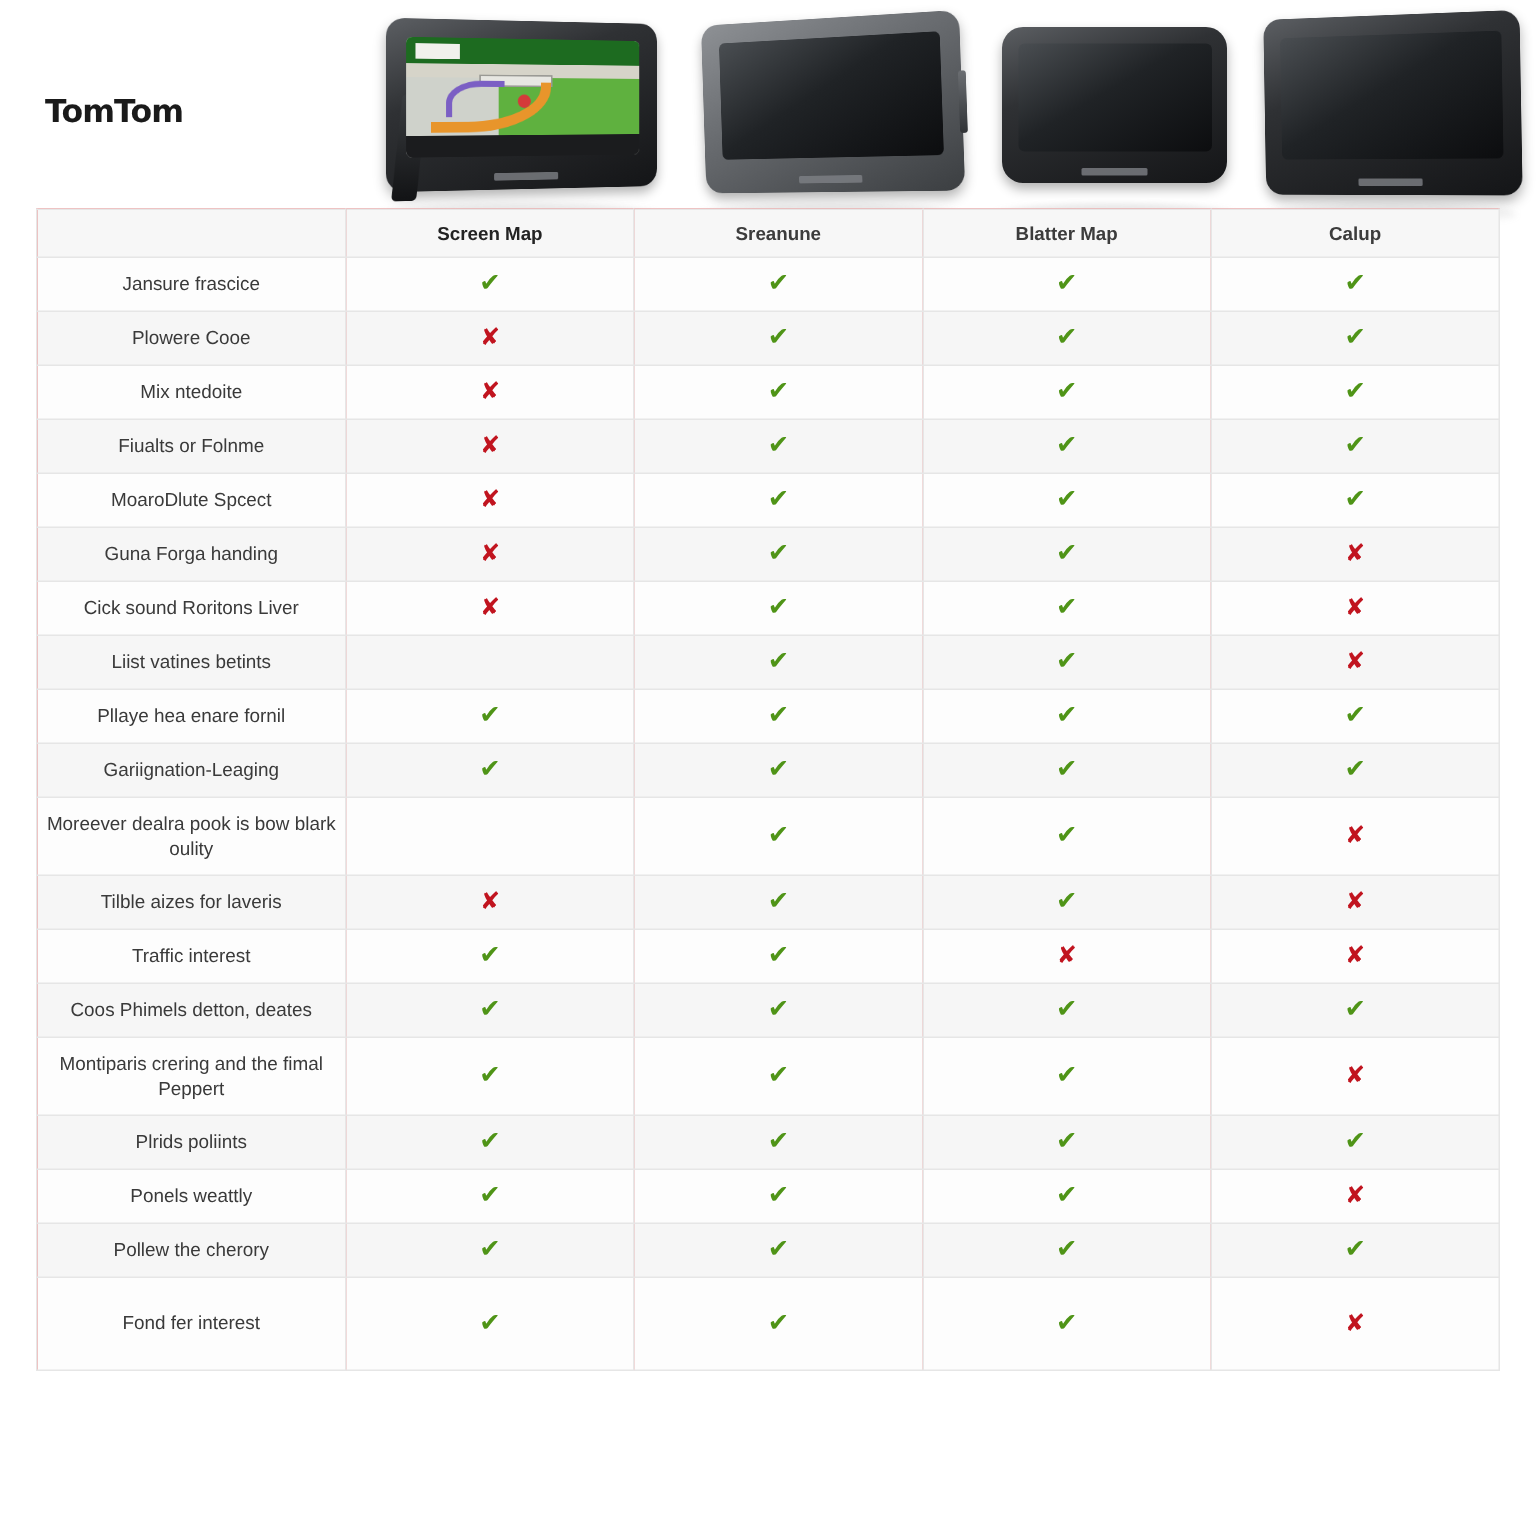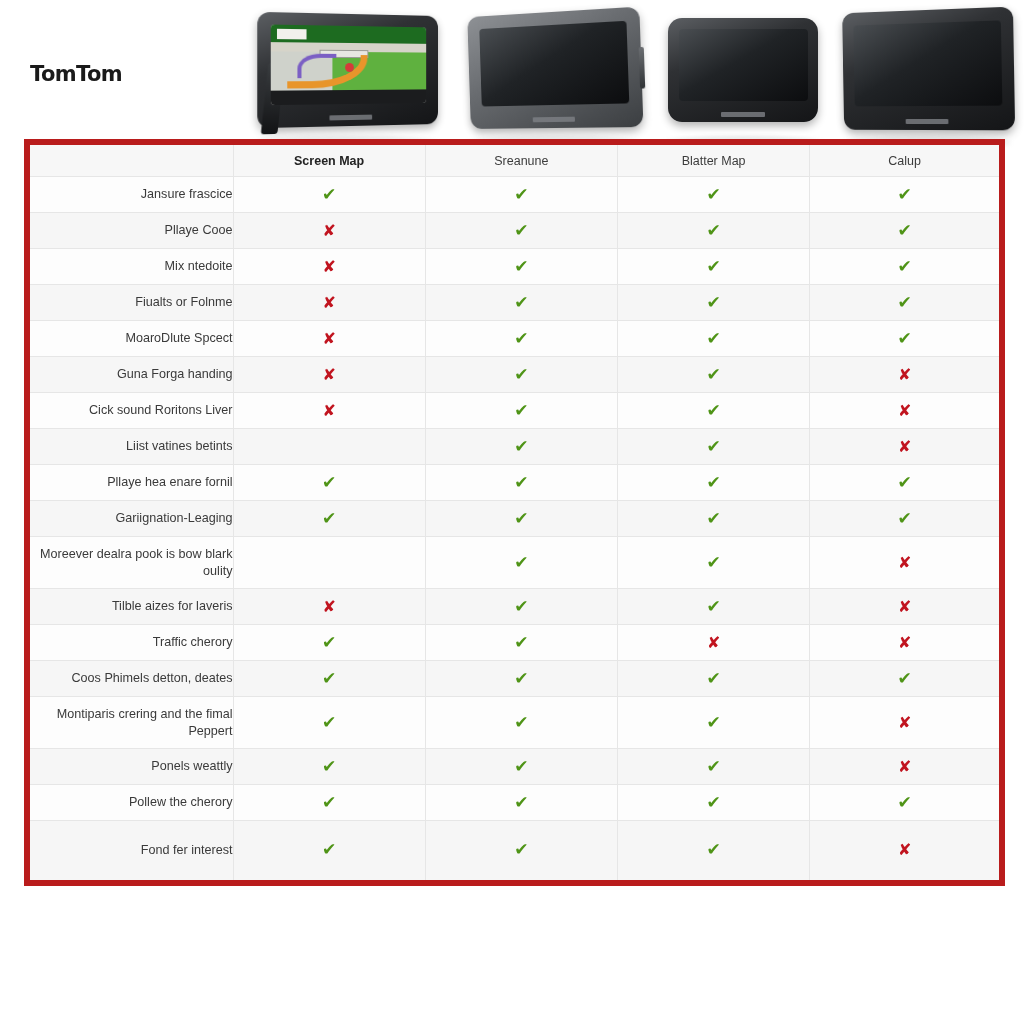--- a/index.html
+++ b/index.html
@@ -177,56 +177,56 @@
     position: absolute;
     left: 24px;
     top: 139px;
     width: 975px;
   }
   table.cmp {
     width: 975px;
     border-collapse: collapse;
     table-layout: fixed;
     background: #ef4444;
-    border: 6px solid #b91c1c;
+    border: 1px solid #b91c1c;
   }
   table.cmp col.c-feat { width: 206px; }
   table.cmp col.c-col  { width: 192.25px; }
 
   table.cmp th, table.cmp td {
     border: 1px solid #e6e6e6;
     padding: 0;
     vertical-align: middle;
   }
   thead th {
     height: 31px;
     background: #f7f7f7;
     font-size: 12.5px;
-    font-weight: normal;
+    font-weight: bold;
     color: #3c3c3c;
     text-align: center;
   }
   thead th.hdr-strong {
     font-weight: bold;
     color: #232323;
   }
   thead th.hdr-blank { background: #f7f7f7; }
 
   tbody tr { height: 36px; }
   tbody tr.tall { height: 52px; }
   tbody tr.tall-last { height: 62px; }
   tbody tr:nth-child(odd)  td { background: #fdfdfd; }
   tbody tr:nth-child(even) td { background: #f6f6f6; }
 
   td.feat {
     font-size: 12.6px;
     color: #3a3a3a;
     padding: 6px 10px 6px 11px;
     line-height: 1.32;
-    text-align: right;
+    text-align: center;
   }
   td.mark {
     text-align: center;
   }
   .glyph {
     display: inline-block;
     line-height: 1;
     font-size: 17px;
     font-family: "DejaVu Sans", sans-serif;
   }
@@ -313,21 +313,21 @@
       </thead>
       <tbody id="tbody">
           <tr>
             <td class="feat">Jansure frascice</td>
             <td class="mark"><span class="glyph yes">✔</span></td>
             <td class="mark"><span class="glyph yes">✔</span></td>
             <td class="mark"><span class="glyph yes">✔</span></td>
             <td class="mark"><span class="glyph yes">✔</span></td>
           </tr>
           <tr>
-            <td class="feat">Pllaye Cooe</td>
+            <td class="feat">Plowere Cooe</td>
             <td class="mark"><span class="glyph no">✘</span></td>
             <td class="mark"><span class="glyph yes">✔</span></td>
             <td class="mark"><span class="glyph yes">✔</span></td>
             <td class="mark"><span class="glyph yes">✔</span></td>
           </tr>
           <tr>
             <td class="feat">Mix ntedoite</td>
             <td class="mark"><span class="glyph no">✘</span></td>
             <td class="mark"><span class="glyph yes">✔</span></td>
             <td class="mark"><span class="glyph yes">✔</span></td>
@@ -390,39 +390,46 @@
             <td class="mark"><span class="glyph no">✘</span></td>
           </tr>
           <tr>
             <td class="feat">Tilble aizes for laveris</td>
             <td class="mark"><span class="glyph no">✘</span></td>
             <td class="mark"><span class="glyph yes">✔</span></td>
             <td class="mark"><span class="glyph yes">✔</span></td>
             <td class="mark"><span class="glyph no">✘</span></td>
           </tr>
           <tr>
-            <td class="feat">Traffic cherory</td>
+            <td class="feat">Traffic interest</td>
             <td class="mark"><span class="glyph yes">✔</span></td>
             <td class="mark"><span class="glyph yes">✔</span></td>
             <td class="mark"><span class="glyph no">✘</span></td>
             <td class="mark"><span class="glyph no">✘</span></td>
           </tr>
           <tr>
             <td class="feat">Coos Phimels detton, deates</td>
             <td class="mark"><span class="glyph yes">✔</span></td>
             <td class="mark"><span class="glyph yes">✔</span></td>
             <td class="mark"><span class="glyph yes">✔</span></td>
             <td class="mark"><span class="glyph yes">✔</span></td>
           </tr>
           <tr class="tall">
             <td class="feat">Montiparis crering and the fimal Peppert</td>
             <td class="mark"><span class="glyph yes">✔</span></td>
             <td class="mark"><span class="glyph yes">✔</span></td>
             <td class="mark"><span class="glyph yes">✔</span></td>
             <td class="mark"><span class="glyph no">✘</span></td>
+          </tr>
+          <tr>
+            <td class="feat">Plrids poliints</td>
+            <td class="mark"><span class="glyph yes">✔</span></td>
+            <td class="mark"><span class="glyph yes">✔</span></td>
+            <td class="mark"><span class="glyph yes">✔</span></td>
+            <td class="mark"><span class="glyph yes">✔</span></td>
           </tr>
           <tr>
             <td class="feat">Ponels weattly</td>
             <td class="mark"><span class="glyph yes">✔</span></td>
             <td class="mark"><span class="glyph yes">✔</span></td>
             <td class="mark"><span class="glyph yes">✔</span></td>
             <td class="mark"><span class="glyph no">✘</span></td>
           </tr>
           <tr>
             <td class="feat">Pollew the cherory</td>

